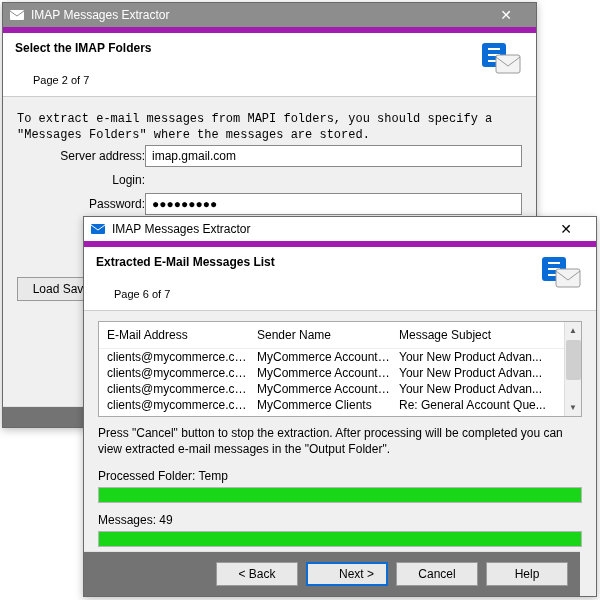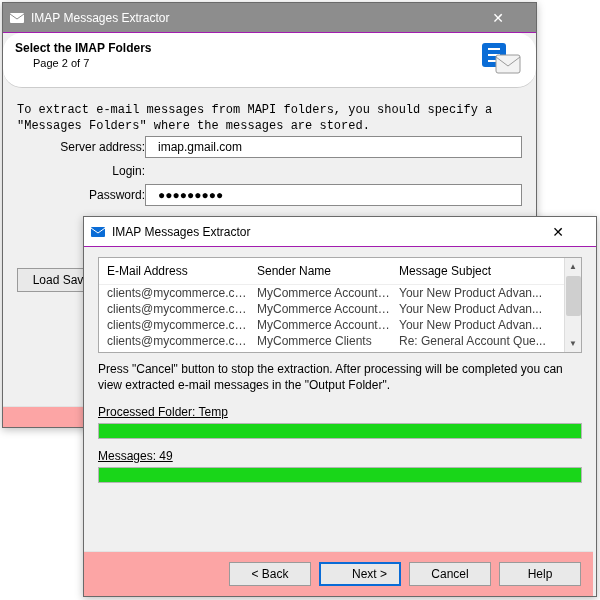--- a/index.html
+++ b/index.html
@@ -19,92 +19,91 @@
     background: #f0f0f0;
     box-shadow: 0 2px 8px rgba(0,0,0,0.25);
   }
   .win1 { left: 2px; top: 2px; width: 535px; height: 426px; }
   .win2 { left: 83px; top: 216px; width: 514px; height: 381px; }
   .titlebar {
     height: 30px;
     background: #fff;
     display: flex;
     align-items: center;
-    padding: 0 16px 0 6px;
-    border-bottom: 1px solid #a21caf;
+    padding: 0 8px 0 6px;
+    border-bottom: 6px solid #a21caf;
   }
   .win1 .titlebar { background: #8d8d8d; color: #fff; }
   .titlebar .app-icon {
     width: 16px; height: 16px; margin-right: 6px;
     display: flex; align-items: center; justify-content: center;
   }
   .titlebar .title-text { flex: 1; font-size: 12px; }
   .titlebar .close {
     width: 44px; height: 28px;
     display: flex; align-items: center; justify-content: center;
     font-family: Arial, sans-serif;
     font-size: 14px;
   }
   .header-strip {
     background: #fff;
     padding: 8px 12px 10px 12px;
     border-bottom: 1px solid #ccc;
     display: flex;
     align-items: flex-start;
-    border-radius: 19px;
   }
   .header-strip .hs-text { flex: 1; }
   .header-strip .hs-title { font-weight: bold; font-size: 12px; }
-  .header-strip .hs-sub { padding-left: 18px; margin-top: 2px; font-size: 11px; }
+  .header-strip .hs-sub { padding-left: 18px; margin-top: 19px; font-size: 11px; }
   .header-strip .hs-icon { width: 44px; height: 36px; }
   .body-area { padding: 14px 14px; }
   .intro { margin-bottom: 2px; line-height: 1.35; font-family: Liberation Mono, monospace; }
   .form-row { display: flex; align-items: center; margin-bottom: 6px; }
   .form-row label { width: 128px; text-align: right; }
   .form-row input[type=text], .form-row input[type=password] {
-    flex: 1; height: 22px; padding: 2px 12px;
+    flex: 1; height: 22px; padding: 2px 6px;
     border: 1px solid #8a8a8a; background: #fff;
     font-family: inherit; font-size: 12px;
   }
   .btnrow-left { margin-top: 42px; }
   .winbtn {
     min-width: 82px; height: 24px;
     border: 1px solid #9a9a9a;
     background: #e9e9e9;
     font-family: inherit; font-size: 12px;
     padding: 0 12px;
   }
   .winbtn.default { border: 2px solid #0a6cd6; text-align: right; }
   .bottom-bar {
-    position: absolute; bottom: 0; left: 0; right: 3px;
+    position: absolute; bottom: 0; left: 0; right: 16px;
     padding: 10px 12px; display: flex; justify-content: flex-end; gap: 8px;
-    background: #fca5a5; border-top: 1px solid #e3e3e3;
+    background: #737373; border-top: 1px solid #e3e3e3;
   }
   
   .tablewrap {
     border: 1px solid #aaa; background: #fff;
     height: 96px; overflow: hidden; position: relative;
     display: flex;
   }
   .tgrid { flex: 1; overflow: hidden; }
   .thead { display: flex; border-bottom: 1px solid #eee; padding: 6px 8px 6px 8px; }
   .thead .th { font-size: 12px; }
-  .trow { display: flex; padding: 1px 8px; font-size: 12px; color: #404040; }
+  .trow { display: flex; padding: 1px 8px; font-size: 12px; color: #000000; }
   .col1 { width: 150px; white-space: nowrap; overflow: hidden; text-overflow: ellipsis; padding-right: 6px;}
   .col2 { width: 142px; white-space: nowrap; overflow: hidden; text-overflow: ellipsis; padding-right: 6px;}
   .col3 { flex: 1; white-space: nowrap; overflow: hidden; text-overflow: ellipsis; }
   .vscroll {
     width: 17px; background: #f0f0f0; border-left: 1px solid #ddd;
     display: flex; flex-direction: column;
   }
   .vscroll .arrow { height: 17px; display:flex;align-items:center;justify-content:center; color:#555; font-size:8px;}
   .vscroll .thumb { margin:1px; width:15px; height:40px; background:#cfcfcf; border-radius:2px;}
   .vscroll .track { flex:1; }
   .hint { margin: 8px 0 12px 0; line-height: 1.35; }
-  .lbl { margin-bottom: 4px; text-decoration: underline; }
+  .lbl { margin-bottom: 4px; }
   .progress {
     height: 16px; border: 1px solid #b5b5b5; background: #e6e6e6;
     margin-bottom: 10px; position: relative;
   }
   .progress .fill {
     position: absolute; left:0; top:0; bottom:0; right:0;
     background: #19d619;
   }
 </style>
 </head>
@@ -166,20 +165,34 @@
       <svg viewBox="0 0 16 16" width="16" height="16">
           <rect x="1" y="3" width="14" height="10" rx="1" fill="#0a6cd6"></rect>
           <path d="M1 4l7 5 7-5" stroke="#fff" fill="none"></path>
         </svg>
     </span>
     <span class="title-text">IMAP Messages Extractor</span>
     <div class="close">
         <span>✕</span>
       </div>
   </div>
+  <div class="header-strip">
+    <div class="hs-text">
+      <div class="hs-title">Extracted E-Mail Messages List</div>
+      <div class="hs-sub">Page 6 of 7</div>
+    </div>
+    <div class="hs-icon">
+      <svg viewBox="0 0 44 36" width="44" height="36">
+        <rect x="2" y="2" width="24" height="24" rx="3" fill="#0a6cd6"></rect>
+        <path d="M8 8h12M8 14h12M8 20h8" stroke="#fff" stroke-width="2"></path>
+        <rect x="16" y="14" width="24" height="18" rx="2" fill="#f3f3f3" stroke="#9a9a9a"></rect>
+        <path d="M16 16l12 9 12-9" stroke="#9a9a9a" fill="none"></path>
+      </svg>
+    </div>
+  </div>
   <div class="body-area" style="padding:10px 14px 0 14px;">
     <div class="tablewrap">
       <div class="tgrid">
         <div class="thead">
           <div class="th col1">E-Mail Address</div>
           <div class="th col2">Sender Name</div>
           <div class="th col3">Message Subject</div>
         </div>
         <div id="tbody">
             <div class="trow">

